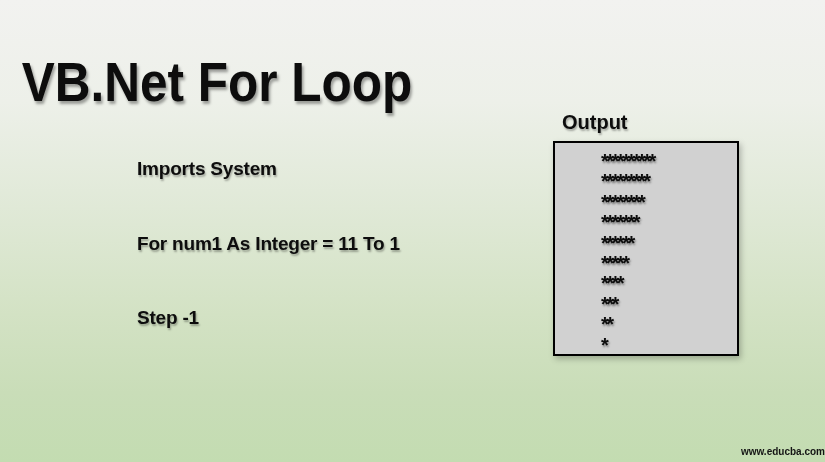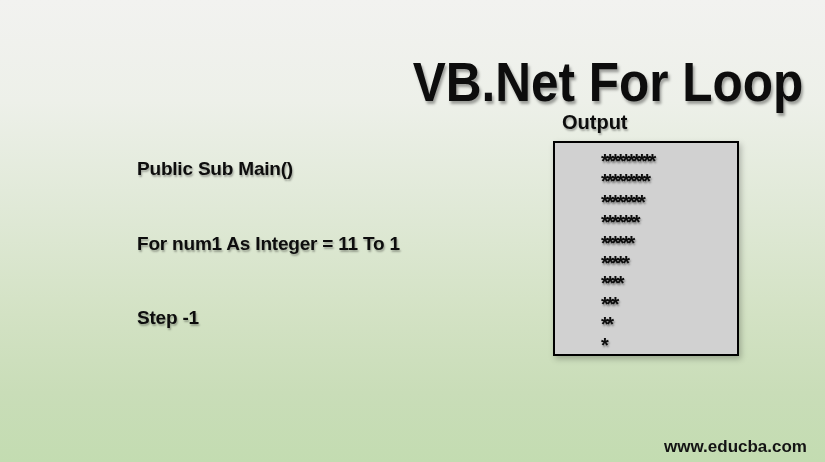--- a/index.html
+++ b/index.html
@@ -17,21 +17,21 @@
       #c9ddb8 85%,
       #c3dcb1 100%);
     font-family: "Liberation Sans", sans-serif;
     color: #0d0d0d;
   }
   .title {
     position: absolute;
     top: 16px;
     left: 0;
     width: 100%;
-    text-align: right;
+    text-align: left;
     font-size: 55px;
     font-weight: bold;
     line-height: 58px;
     white-space: nowrap;
     text-shadow: 2px 3px 3px rgba(0,0,0,0.35);
   }
   .title-inner {
     display: inline-block;
     transform: scaleX(0.9);
     transform-origin: 50% 50%;
@@ -69,36 +69,36 @@
   .output-row {
     font-size: 20px;
     font-weight: bold;
     line-height: 20.4px;
     letter-spacing: -2.5px;
     white-space: pre;
     text-shadow: 1px 2px 2px rgba(0,0,0,0.35);
   }
   .footer-site {
     position: absolute;
-    right: 18px;
+    right: 0;
     bottom: 5px;
-    font-size: 17px;
+    font-size: 10px;
     font-weight: bold;
     color: #141414;
   }
 </style>
 </head>
 <body>
 
 <div class="canvas">
 
   <h1 class="title"><span class="title-inner">VB.Net For Loop</span></h1>
 
   <div class="code-block">
-    <div class="code-line">Public Sub Main()</div>
+    <div class="code-line">Imports System</div>
     <div class="code-line">For num1 As Integer = 11 To 1</div>
     <div class="code-line">Step -1</div>
     
     
     
     
     
     
     
     

